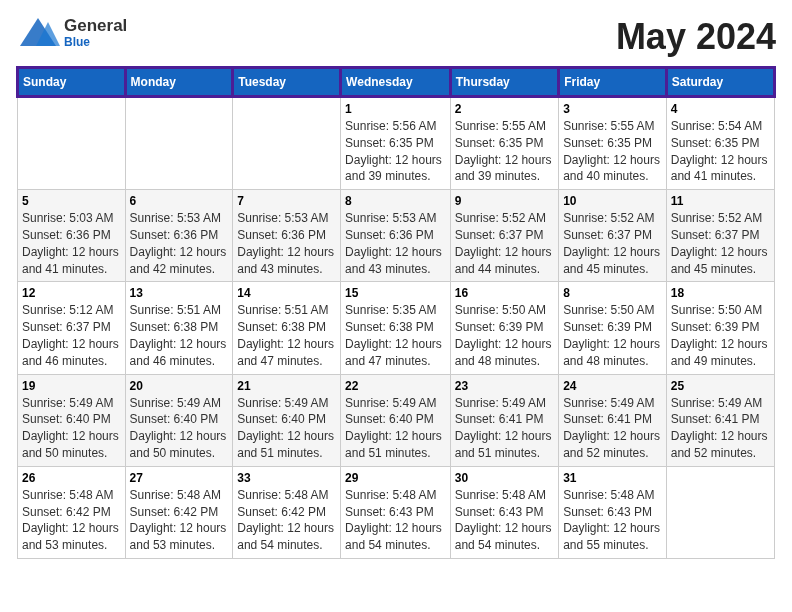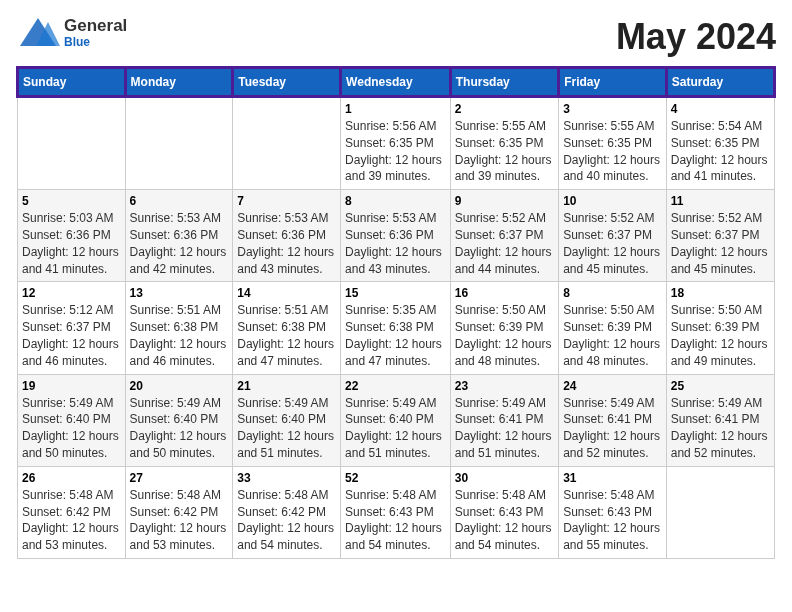--- a/index.html
+++ b/index.html
@@ -289,21 +289,21 @@
 Sunset: 6:42 PM
 Daylight: 12 hours and 53 minutes.</div>
         </td>
         <td>
           <span class="day-number">33</span>
           <div class="day-info">Sunrise: 5:48 AM
 Sunset: 6:42 PM
 Daylight: 12 hours and 54 minutes.</div>
         </td>
         <td>
-          <span class="day-number">52</span>
+          <span class="day-number">29</span>
           <div class="day-info">Sunrise: 5:48 AM
 Sunset: 6:43 PM
 Daylight: 12 hours and 54 minutes.</div>
         </td>
         <td>
           <span class="day-number">30</span>
           <div class="day-info">Sunrise: 5:48 AM
 Sunset: 6:43 PM
 Daylight: 12 hours and 54 minutes.</div>
         </td>

